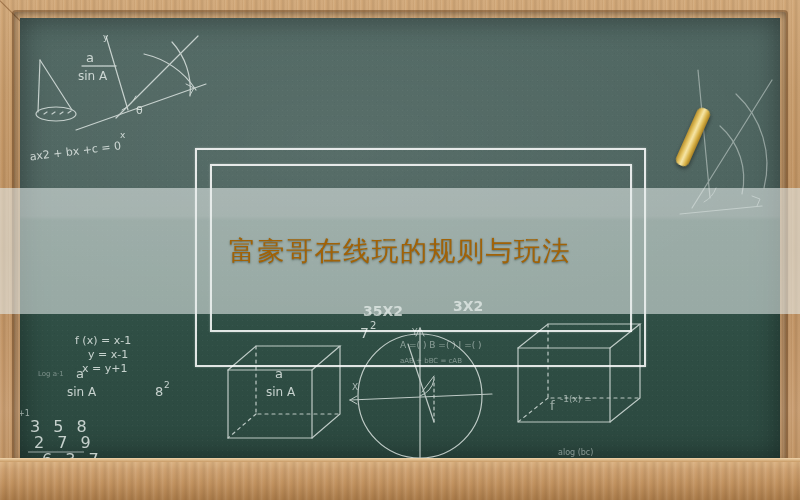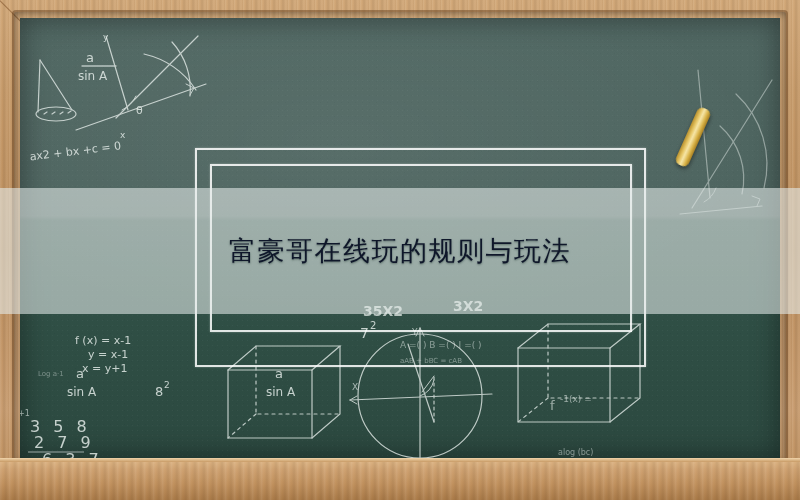--- a/index.html
+++ b/index.html
@@ -105,21 +105,21 @@
     left: 0;
     top: 188px;
     width: 800px;
     height: 126px;
     background: rgba(230,236,234,0.58);
     display: flex;
     align-items: center;
     justify-content: center;
   }
   .title {
-    color: #0f172a;
+    color: #a16207;
     font-size: 27px;
     letter-spacing: 1.5px;
     font-weight: 400;
     text-shadow: 0 1px 2px rgba(40,60,55,0.55);
     white-space: nowrap;
     font-family: "DejaVu Sans", "Liberation Sans", sans-serif;
   }
 
   
   .chalk-stick {

